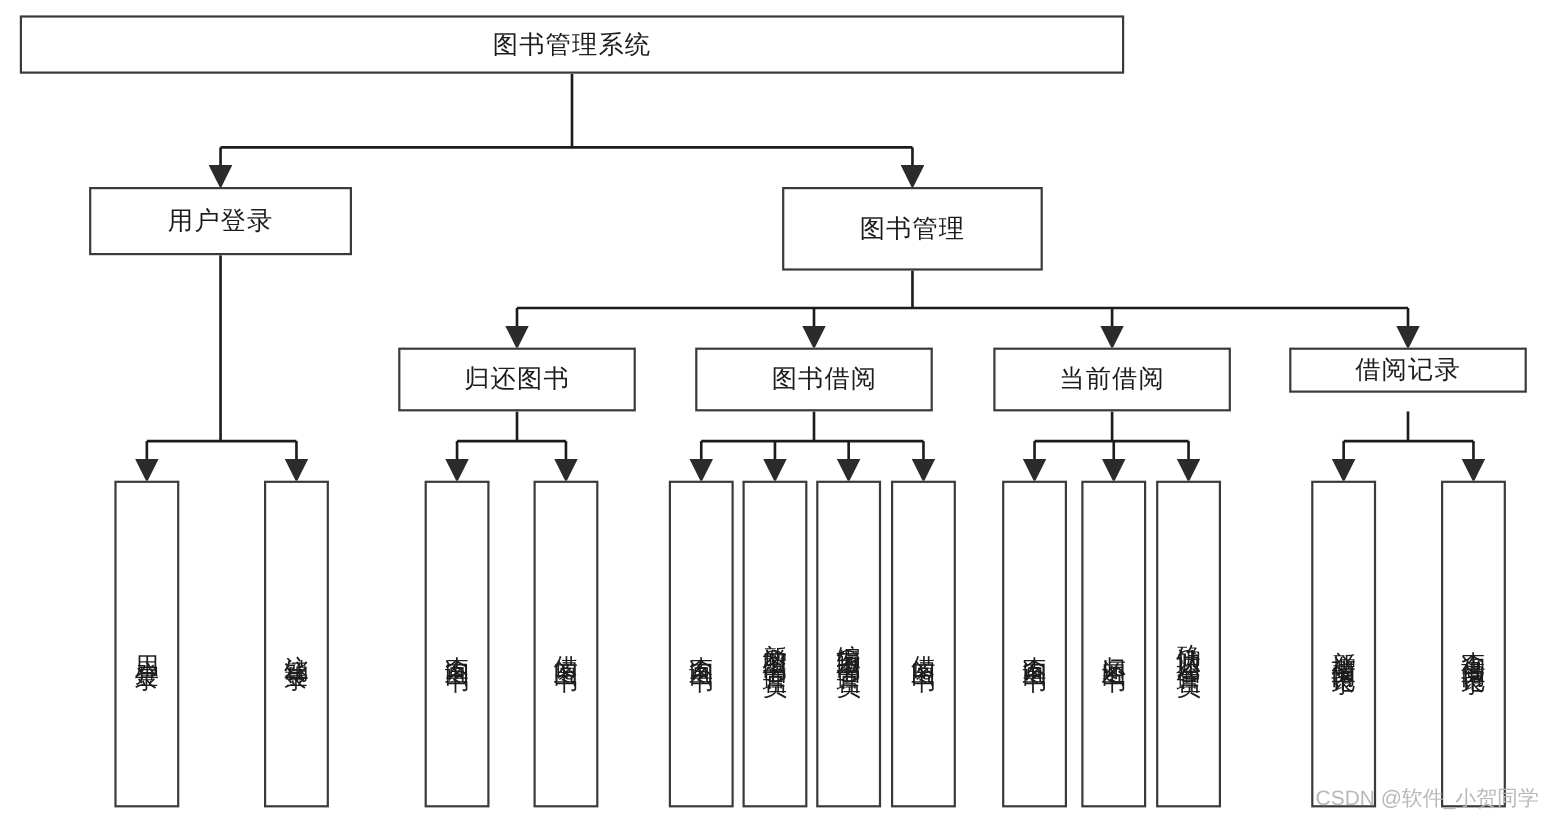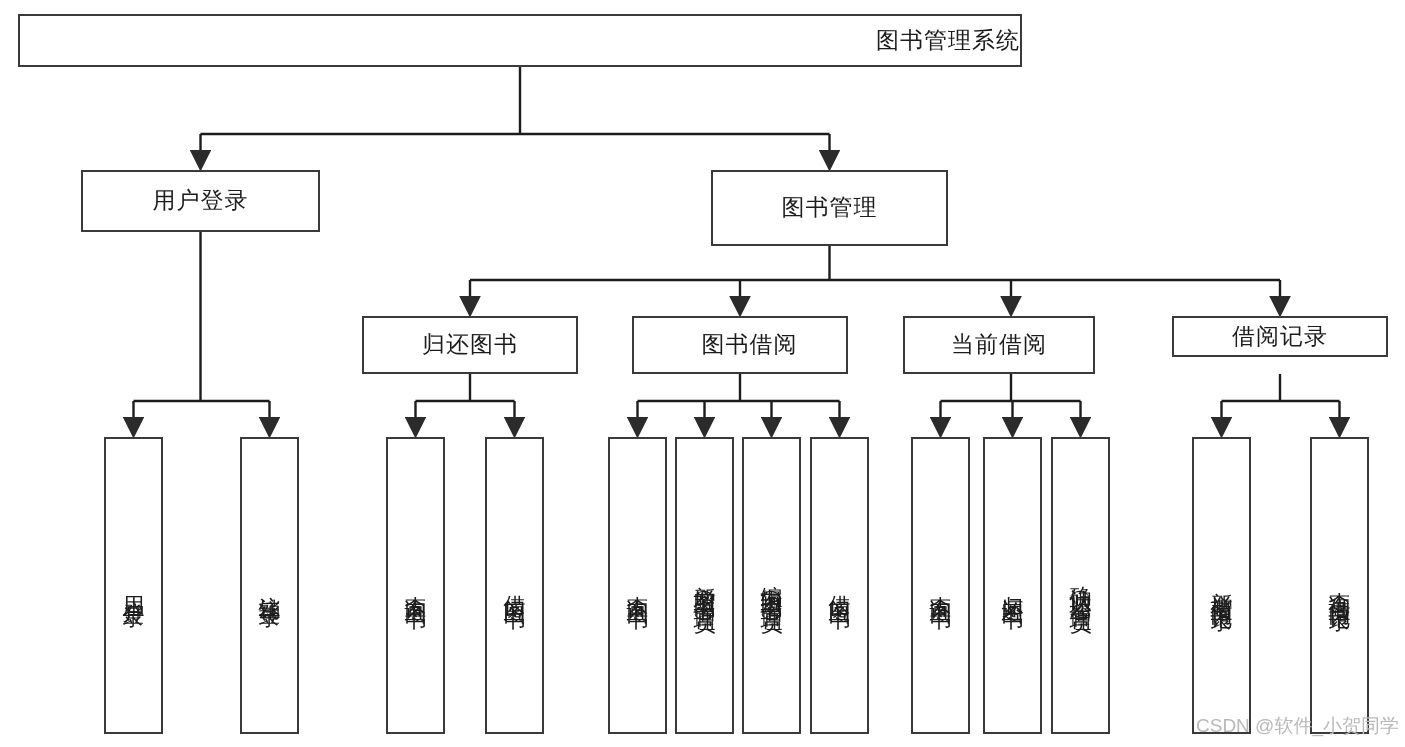--- a/index.html
+++ b/index.html
@@ -105,36 +105,36 @@
         <path class="connector-line" d="M 1012.5 401 L 1012.5 435" marker-end="url(#arrow)"></path>
         <path class="connector-line" d="M 1080.5 401 L 1080.5 435" marker-end="url(#arrow)"></path>
         <path class="connector-line" d="M 1280 374 L 1280 401"></path>
         <path class="connector-line" d="M 1221.5 401 L 1339.5 401"></path>
         <path class="connector-line" d="M 1221.5 401 L 1221.5 435" marker-end="url(#arrow)"></path>
         <path class="connector-line" d="M 1339.5 401 L 1339.5 435" marker-end="url(#arrow)"></path>
       </g>
   </svg>
 
   <div id="node-layer">
-      <div class="node-box" style="left: 18px; top: 14px; width: 1004px; height: 53px; justify-content: flex-end;">
+      <div class="node-box" style="left: 18px; top: 14px; width: 1004px; height: 53px;">
         <span class="node-label-h">图书管理系统</span>
       </div>
       <div class="node-box" style="left: 81px; top: 170px; width: 239px; height: 62px;">
         <span class="node-label-h">用户登录</span>
       </div>
       <div class="node-box" style="left: 711px; top: 170px; width: 237px; height: 76px; font-family: Liberation Serif, serif;">
         <span class="node-label-h">图书管理</span>
       </div>
       <div class="node-box" style="left: 362px; top: 316px; width: 216px; height: 58px;">
         <span class="node-label-h">归还图书</span>
       </div>
       <div class="node-box" style="left: 632px; top: 316px; width: 216px; height: 58px; padding-left: 19px;">
         <span class="node-label-h">图书借阅</span>
       </div>
-      <div class="node-box" style="left: 903px; top: 316px; width: 192px; height: 58px;">
+      <div class="node-box" style="left: 903px; top: 316px; width: 216px; height: 58px;">
         <span class="node-label-h">当前借阅</span>
       </div>
       <div class="node-box" style="left: 1172px; top: 316px; width: 216px; height: 41px;">
         <span class="node-label-h">借阅记录</span>
       </div>
       <div class="node-box" style="left: 104px; top: 437px; width: 59px; height: 297px;">
         <span class="node-label-v">用户登录</span>
       </div>
       <div class="node-box" style="left: 240px; top: 437px; width: 59px; height: 297px;">
         <span class="node-label-v">注销登录</span>

